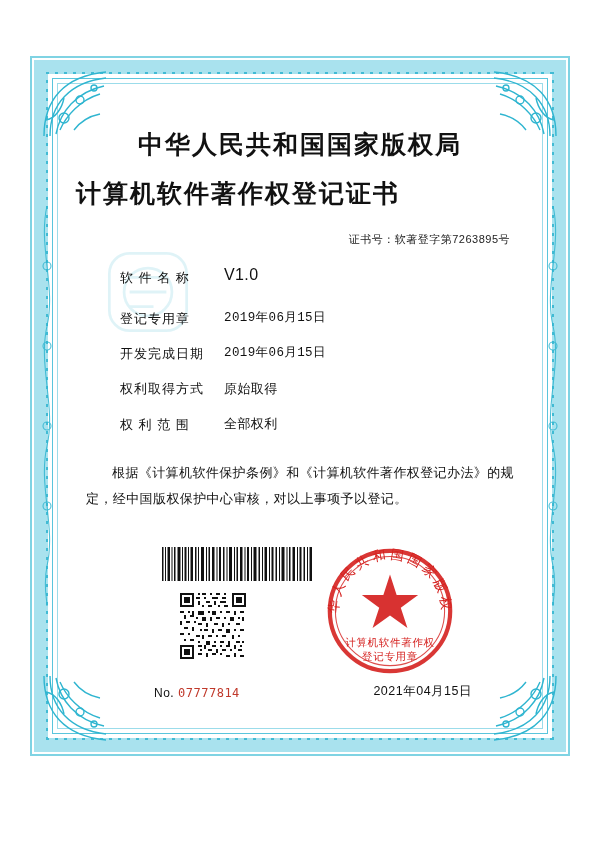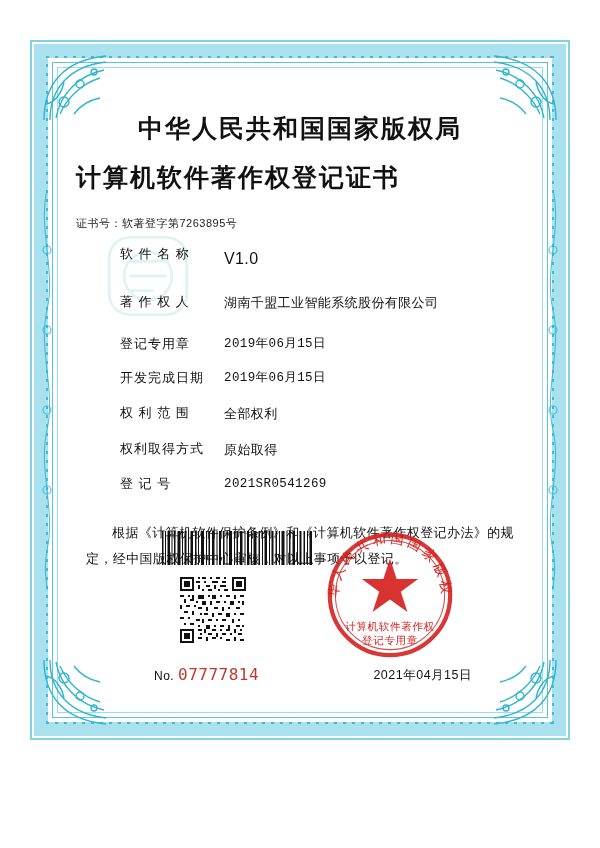--- a/index.html
+++ b/index.html
@@ -11,21 +11,21 @@
     width: 600px;
     height: 848px;
     font-family: "Liberation Sans", sans-serif;
     position: relative;
     overflow: hidden;
   }
 
   .certificate {
     position: absolute;
     left: 30px;
-    top: 40px;
+    top: 56px;
     width: 540px;
     height: 700px;
     background: #ffffff;
     box-sizing: border-box;
   }
 
   
   .frame-outer {
     position: absolute;
     inset: 0;
@@ -116,35 +116,35 @@
     text-align: left;
     font-family: "DejaVu Serif", "Liberation Serif", serif;
     font-size: 25px;
     font-weight: bold;
     letter-spacing: 2px;
     color: #111;
     margin-top: 16px;
   }
 
   .cert-no {
-    text-align: left;
+    text-align: right;
     font-size: 11px;
     color: #222;
     margin-top: 22px;
     padding-right: 14px;
     letter-spacing: .5px;
   }
 
   .fields {
     margin-top: 14px;
     padding-left: 44px;
   }
   .field-row {
     display: flex;
-    align-items: flex-start;
+    align-items: flex-end;
     margin-bottom: 16px;
     font-size: 13px;
     color: #111;
   }
   .field-label {
     width: 104px;
     flex: 0 0 104px;
     letter-spacing: 1px;
     white-space: nowrap;
   }
@@ -207,21 +207,21 @@
     position: absolute;
     left: 78px;
     bottom: 16px;
     font-size: 12px;
     color: #111;
     letter-spacing: .5px;
   }
   .serial .num {
     color: #c0392b;
     font-family: "DejaVu Sans Mono", monospace;
-    font-size: 16px;
+    font-size: 12px;
   }
   .issue-date {
     position: absolute;
     right: 52px;
     bottom: 16px;
     font-size: 12.5px;
     color: #111;
     letter-spacing: .5px;
     margin-top: 32px;
   }
@@ -328,49 +328,41 @@
 
     <div class="fields">
 
       <div class="field-row">
         <div class="field-label">软 件 名 称</div>
         <div class="field-value">
           <span class="v2">V1.0</span>
         </div>
       </div>
 
-      <div class="field-row gap-top">
-        <div class="field-label">著 作 权 人</div>
-        <div class="field-value">湖南千盟工业智能系统股份有限公司</div>
-      </div>
 
       <div class="field-row gap-top">
         <div class="field-label">登记专用章</div>
         <div class="field-value mono">2019年06月15日</div>
       </div>
 
       <div class="field-row">
         <div class="field-label">开发完成日期</div>
         <div class="field-value mono">2019年06月15日</div>
       </div>
 
       <div class="field-row">
+        <div class="field-label">权利取得方式</div>
+        <div class="field-value">原始取得</div>
+      </div>
+
+      <div class="field-row">
         <div class="field-label">权 利 范 围</div>
         <div class="field-value">全部权利</div>
       </div>
 
-      <div class="field-row">
-        <div class="field-label">权利取得方式</div>
-        <div class="field-value">原始取得</div>
-      </div>
-
-      <div class="field-row">
-        <div class="field-label">登 记 号</div>
-        <div class="field-value mono">2021SR0541269</div>
-      </div>
 
     </div>
 
     <div class="paragraph">
       <p>根据《计算机软件保护条例》和《计算机软件著作权登记办法》的规定，经中国版权保护中心审核，对以上事项予以登记。</p>
     </div>
 
     <div class="lower">
 
       <svg class="barcode" viewBox="0 0 300 70" preserveAspectRatio="none">

